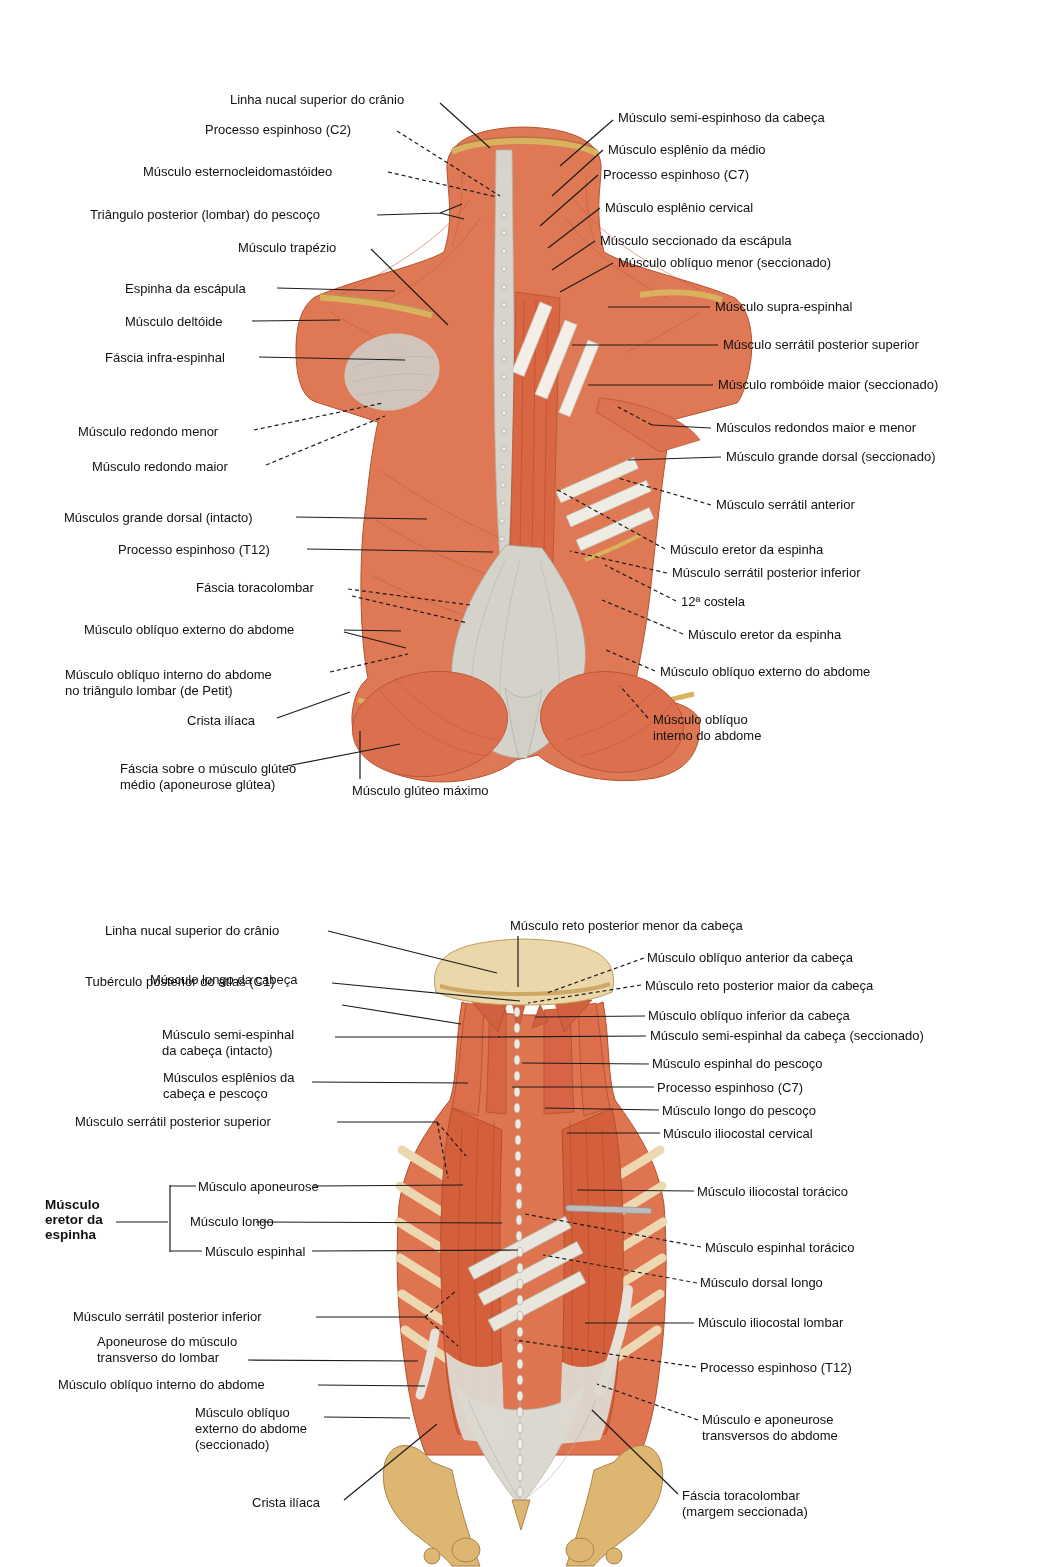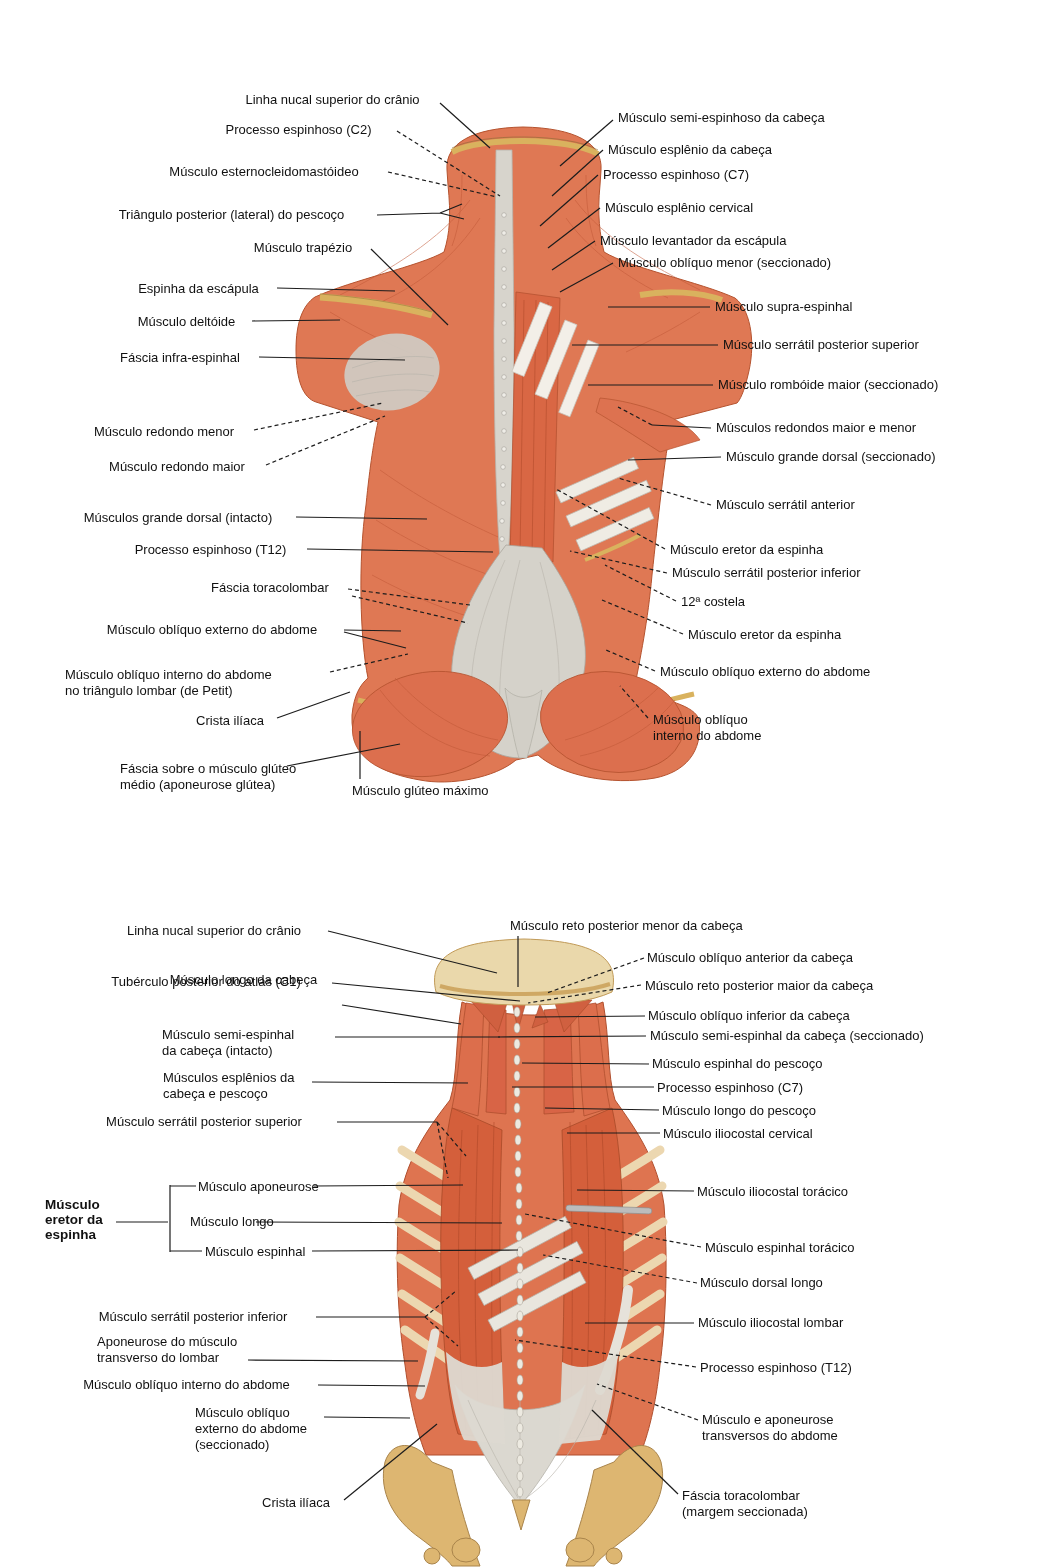--- a/index.html
+++ b/index.html
@@ -1,20 +1,20 @@
 <!DOCTYPE html>
 <html><head>
 <meta charset="utf-8">
 <style>
   html,body{margin:0;padding:0;background:#fff;}
   #page{position:relative;width:1053px;height:1567px;background:#fff;overflow:hidden;
         font-family:"Liberation Sans",sans-serif;}
   svg.art{position:absolute;left:0;top:0;}
   .lbl{position:absolute;font-size:13px;line-height:16px;color:#111;white-space:pre-line;}
-  .r{text-align:center;}
+  .r{text-align:left;}
   .b{font-weight:bold;font-size:13.5px;line-height:15px;}
   .ld{stroke:#1c1c1c;stroke-width:1.2;fill:none;}
   .ldd{stroke:#1c1c1c;stroke-width:1.2;fill:none;stroke-dasharray:4 3;}
 </style>
 </head>
 <body>
 
 <div id="page">
 
 <svg class="art" width="1053" height="1567" viewBox="0 0 1053 1567">
@@ -331,43 +331,43 @@
     <path class="ld" d="M694,1323 L585,1323"></path>
     <path class="ldd" d="M696,1367 L515,1340"></path>
     <path class="ldd" d="M698,1420 L597,1384"></path>
     <path class="ld" d="M678,1494 L592,1410"></path>
   </g>
 </svg>
 
 <div class="lbl r" style="left:230px;top:92px;width:205px">Linha nucal superior do crânio</div>
 <div class="lbl r" style="left:205px;top:122px;width:187px">Processo espinhoso (C2)</div>
 <div class="lbl r" style="left:143px;top:164px;width:242px">Músculo esternocleidomastóideo</div>
-<div class="lbl r" style="left:90px;top:207px;width:283px">Triângulo posterior (lateral) do pescoço</div>
+<div class="lbl r" style="left:90px;top:207px;width:283px">Triângulo posterior (lombar) do pescoço</div>
 <div class="lbl r" style="left:238px;top:240px;width:130px">Músculo trapézio</div>
 <div class="lbl r" style="left:125px;top:281px;width:147px">Espinha da escápula</div>
 <div class="lbl r" style="left:125px;top:314px;width:123px">Músculo deltóide</div>
 <div class="lbl r" style="left:105px;top:350px;width:150px">Fáscia infra-espinhal</div>
 <div class="lbl r" style="left:78px;top:424px;width:172px">Músculo redondo menor</div>
 <div class="lbl r" style="left:92px;top:459px;width:170px">Músculo redondo maior</div>
 <div class="lbl r" style="left:64px;top:510px;width:228px">Músculos grande dorsal (intacto)</div>
 <div class="lbl r" style="left:118px;top:542px;width:185px">Processo espinhoso (T12)</div>
 <div class="lbl r" style="left:196px;top:580px;width:148px">Fáscia toracolombar</div>
 <div class="lbl r" style="left:84px;top:622px;width:256px">Músculo oblíquo externo do abdome</div>
 <div class="lbl" style="left:65px;top:667px;width:270px">Músculo oblíquo interno do abdome
 no triângulo lombar (de Petit)</div>
 <div class="lbl r" style="left:187px;top:713px;width:86px">Crista ilíaca</div>
 <div class="lbl" style="left:120px;top:761px;width:195px">Fáscia sobre o músculo glúteo
 médio (aponeurose glútea)</div>
 <div class="lbl" style="left:352px;top:783px;width:175px">Músculo glúteo máximo</div>
 
 <div class="lbl" style="left:618px;top:110px">Músculo semi-espinhoso da cabeça</div>
-<div class="lbl" style="left:608px;top:142px">Músculo esplênio da cabeça</div>
+<div class="lbl" style="left:608px;top:142px">Músculo esplênio da médio</div>
 <div class="lbl" style="left:603px;top:167px">Processo espinhoso (C7)</div>
 <div class="lbl" style="left:605px;top:200px">Músculo esplênio cervical</div>
-<div class="lbl" style="left:600px;top:233px">Músculo levantador da escápula</div>
+<div class="lbl" style="left:600px;top:233px">Músculo seccionado da escápula</div>
 <div class="lbl" style="left:618px;top:255px">Músculo oblíquo menor (seccionado)</div>
 <div class="lbl" style="left:715px;top:299px">Músculo supra-espinhal</div>
 <div class="lbl" style="left:723px;top:337px">Músculo serrátil posterior superior</div>
 <div class="lbl" style="left:718px;top:377px">Músculo rombóide maior (seccionado)</div>
 <div class="lbl" style="left:716px;top:420px">Músculos redondos maior e menor</div>
 <div class="lbl" style="left:726px;top:449px">Músculo grande dorsal (seccionado)</div>
 <div class="lbl" style="left:716px;top:497px">Músculo serrátil anterior</div>
 <div class="lbl" style="left:670px;top:542px">Músculo eretor da espinha</div>
 <div class="lbl" style="left:672px;top:565px">Músculo serrátil posterior inferior</div>
 <div class="lbl" style="left:681px;top:594px">12ª costela</div>

